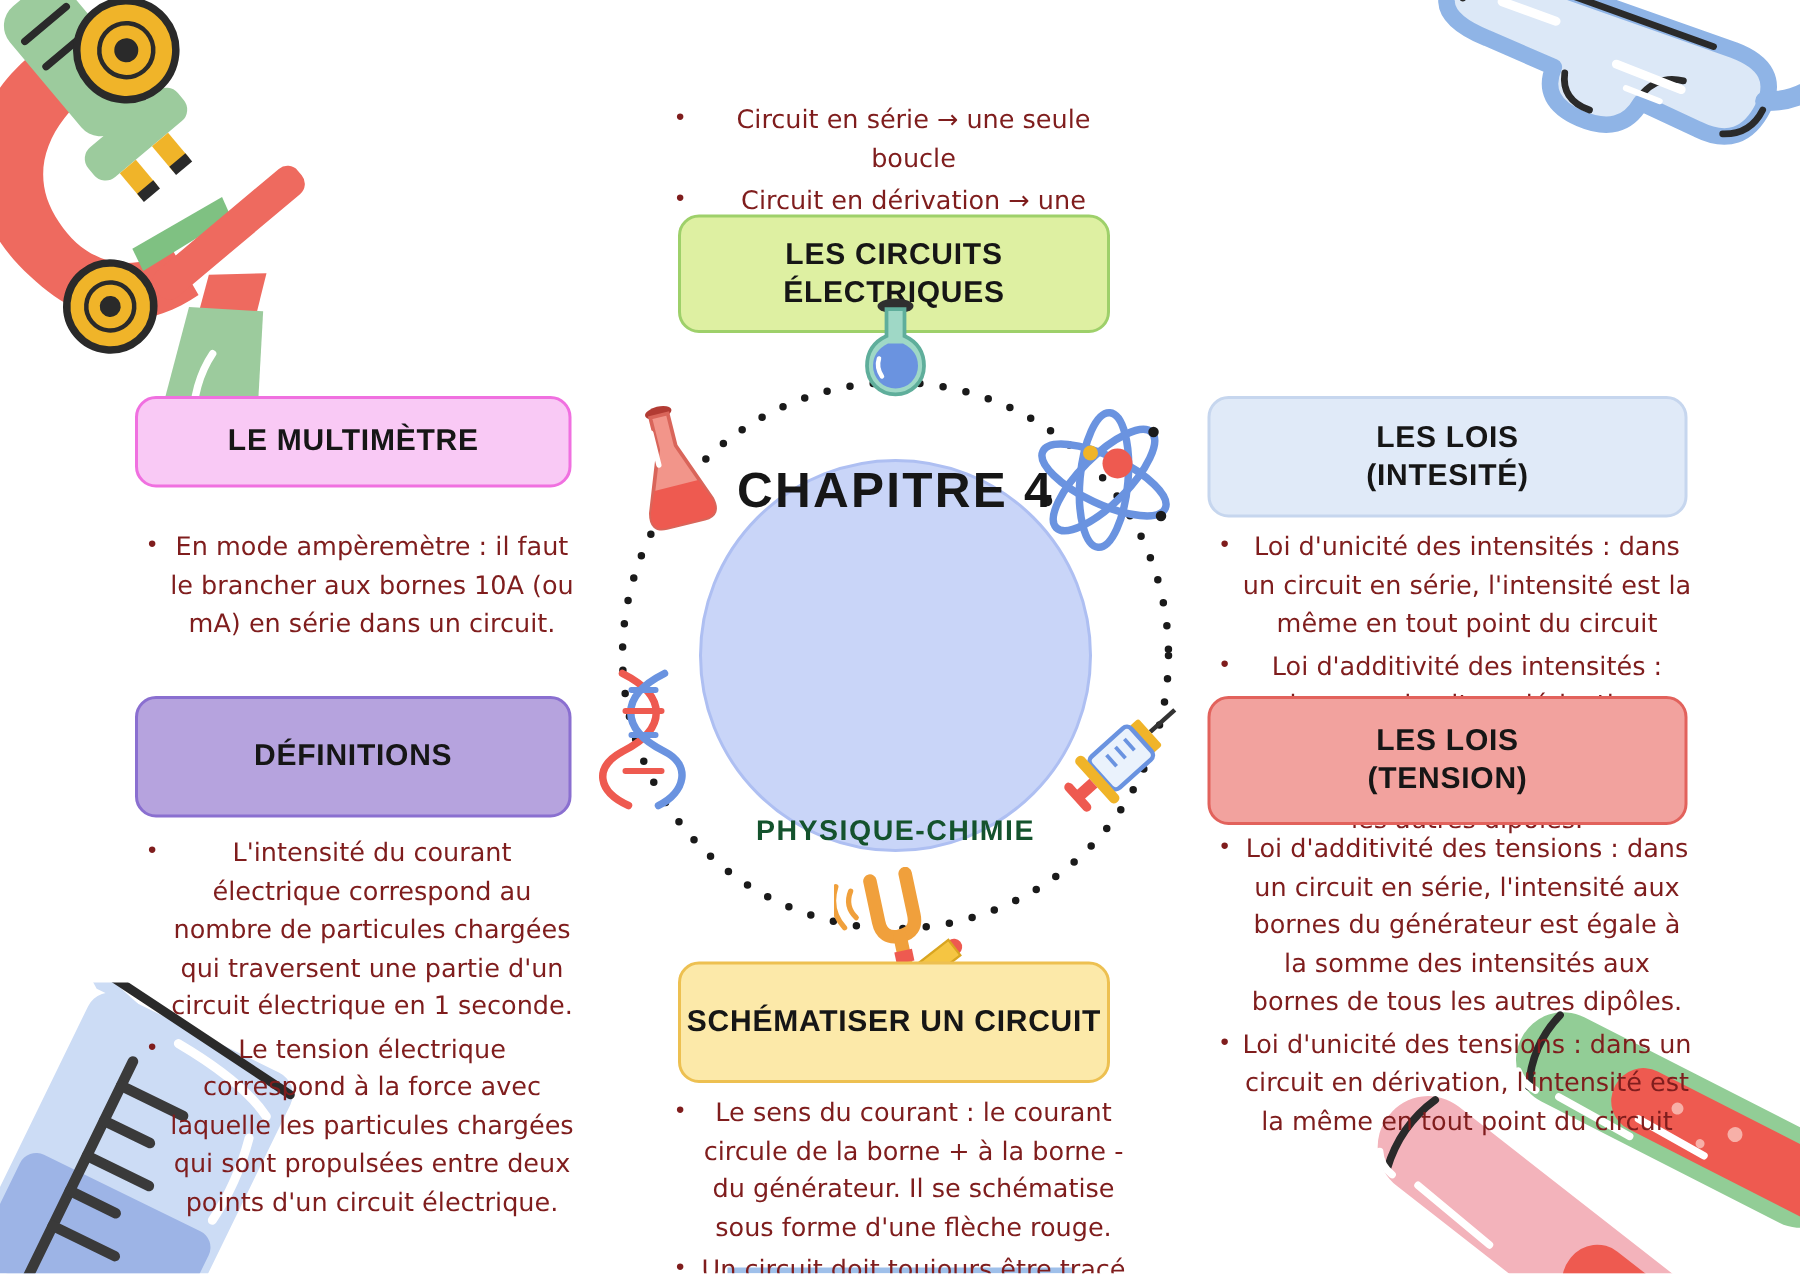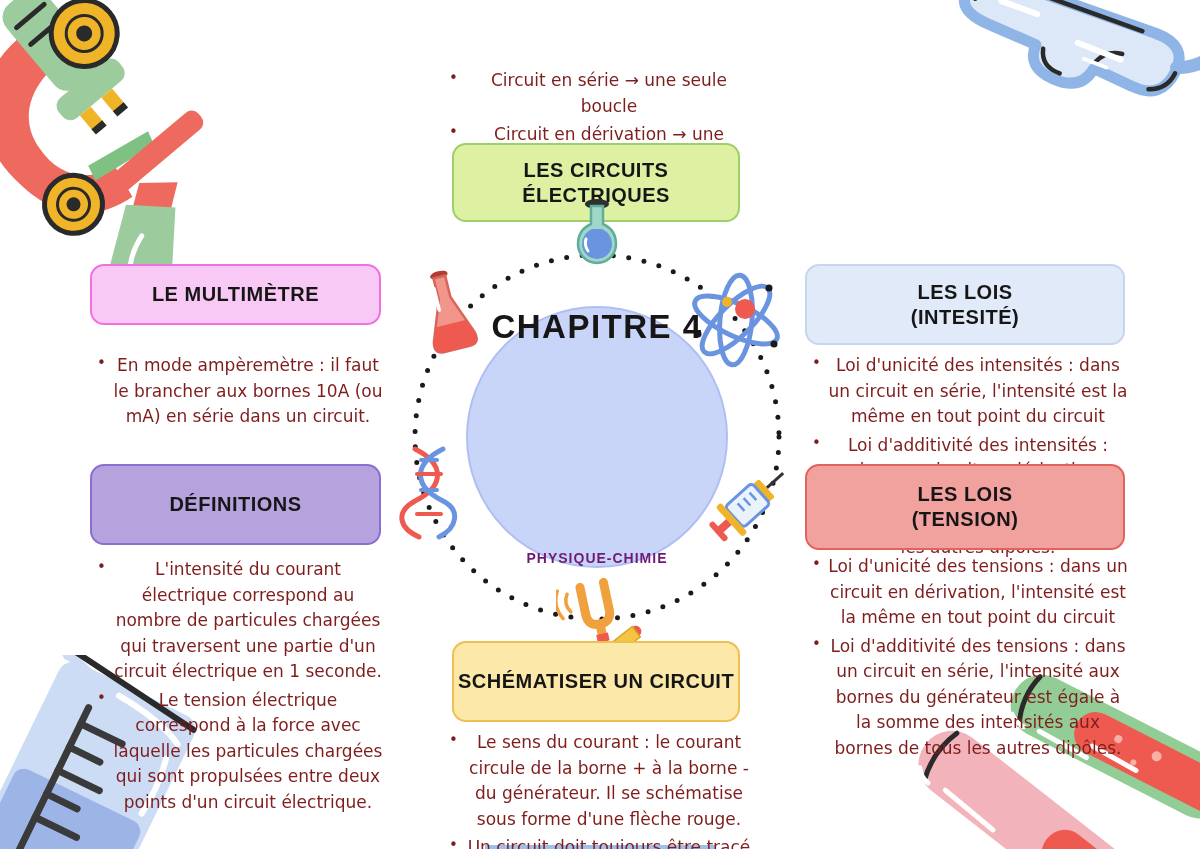--- a/index.html
+++ b/index.html
@@ -13,21 +13,21 @@
   
   .ring { position:absolute; left:402px; top:242px; }
 
   
   .center-circle {
     position:absolute; left:466px; top:306px; width:262px; height:262px;
     border-radius:50%; border:2px solid; box-sizing:border-box;
     display:flex; flex-direction:column; align-items:center; justify-content:space-between; gap:7px;
   }
   .center-title { font-family:"Liberation Sans", sans-serif; font-weight:700; font-size:33px; letter-spacing:1.5px; color:#161616; }
-  .center-sub   { font-family:"Liberation Sans", sans-serif; font-weight:700; font-size:14px; letter-spacing:1px; color:#701a75; }
+  .center-sub   { font-family:"Liberation Sans", sans-serif; font-weight:700; font-size:19px; letter-spacing:1px; color:#14532d; }
 
   
   .titlebox {
     position:absolute; border:2.5px solid; border-radius:14px; box-sizing:border-box;
     display:flex; flex-direction:column; align-items:center; justify-content:center;
     text-align:center; line-height:1.25;
   }
   .titlebox .t {
     font-family:"Liberation Sans", sans-serif; font-weight:700; font-size:20px;
     letter-spacing:0.5px; color:#161616;
@@ -251,22 +251,22 @@
   <ul class="bullets list-intensite">
     <li>Loi d'unicité des intensités : dans un circuit en série, l'intensité est la même en tout point du circuit</li>
     <li>Loi d'additivité des intensités : dans un circuit en dérivation, l'intensité au générateur est égale à la somme des intensités de tous les autres dipôles.</li>
   </ul>
 
   <div class="titlebox box-tension" style="background-color: rgb(242, 162, 158); border-color: rgb(226, 98, 92);">
     <div class="t">LES LOIS</div>
     <div class="t">(TENSION)</div>
   </div>
   <ul class="bullets list-tension">
+    <li>Loi d'additivité des tensions : dans un circuit en série, l'intensité aux bornes du générateur est égale à la somme des intensités aux bornes de tous les autres dipôles.</li>
     <li>Loi d'unicité des tensions : dans un circuit en dérivation, l'intensité est la même en tout point du circuit</li>
-    <li>Loi d'additivité des tensions : dans un circuit en série, l'intensité aux bornes du générateur est égale à la somme des intensités aux bornes de tous les autres dipôles.</li>
   </ul>
 
   <div class="titlebox box-schematiser" style="z-index: 2; background-color: rgb(252, 233, 169); border-color: rgb(237, 192, 81);">
     <div class="t">SCHÉMATISER UN CIRCUIT</div>
   </div>
   <ul class="bullets list-schematiser">
     <li>Le sens du courant : le courant circule de la borne + à la borne - du générateur. Il se schématise sous forme d'une flèche rouge.</li>
     <li>Un circuit doit toujours être tracé aux crayon à papier ⚠</li>
   </ul>
 

